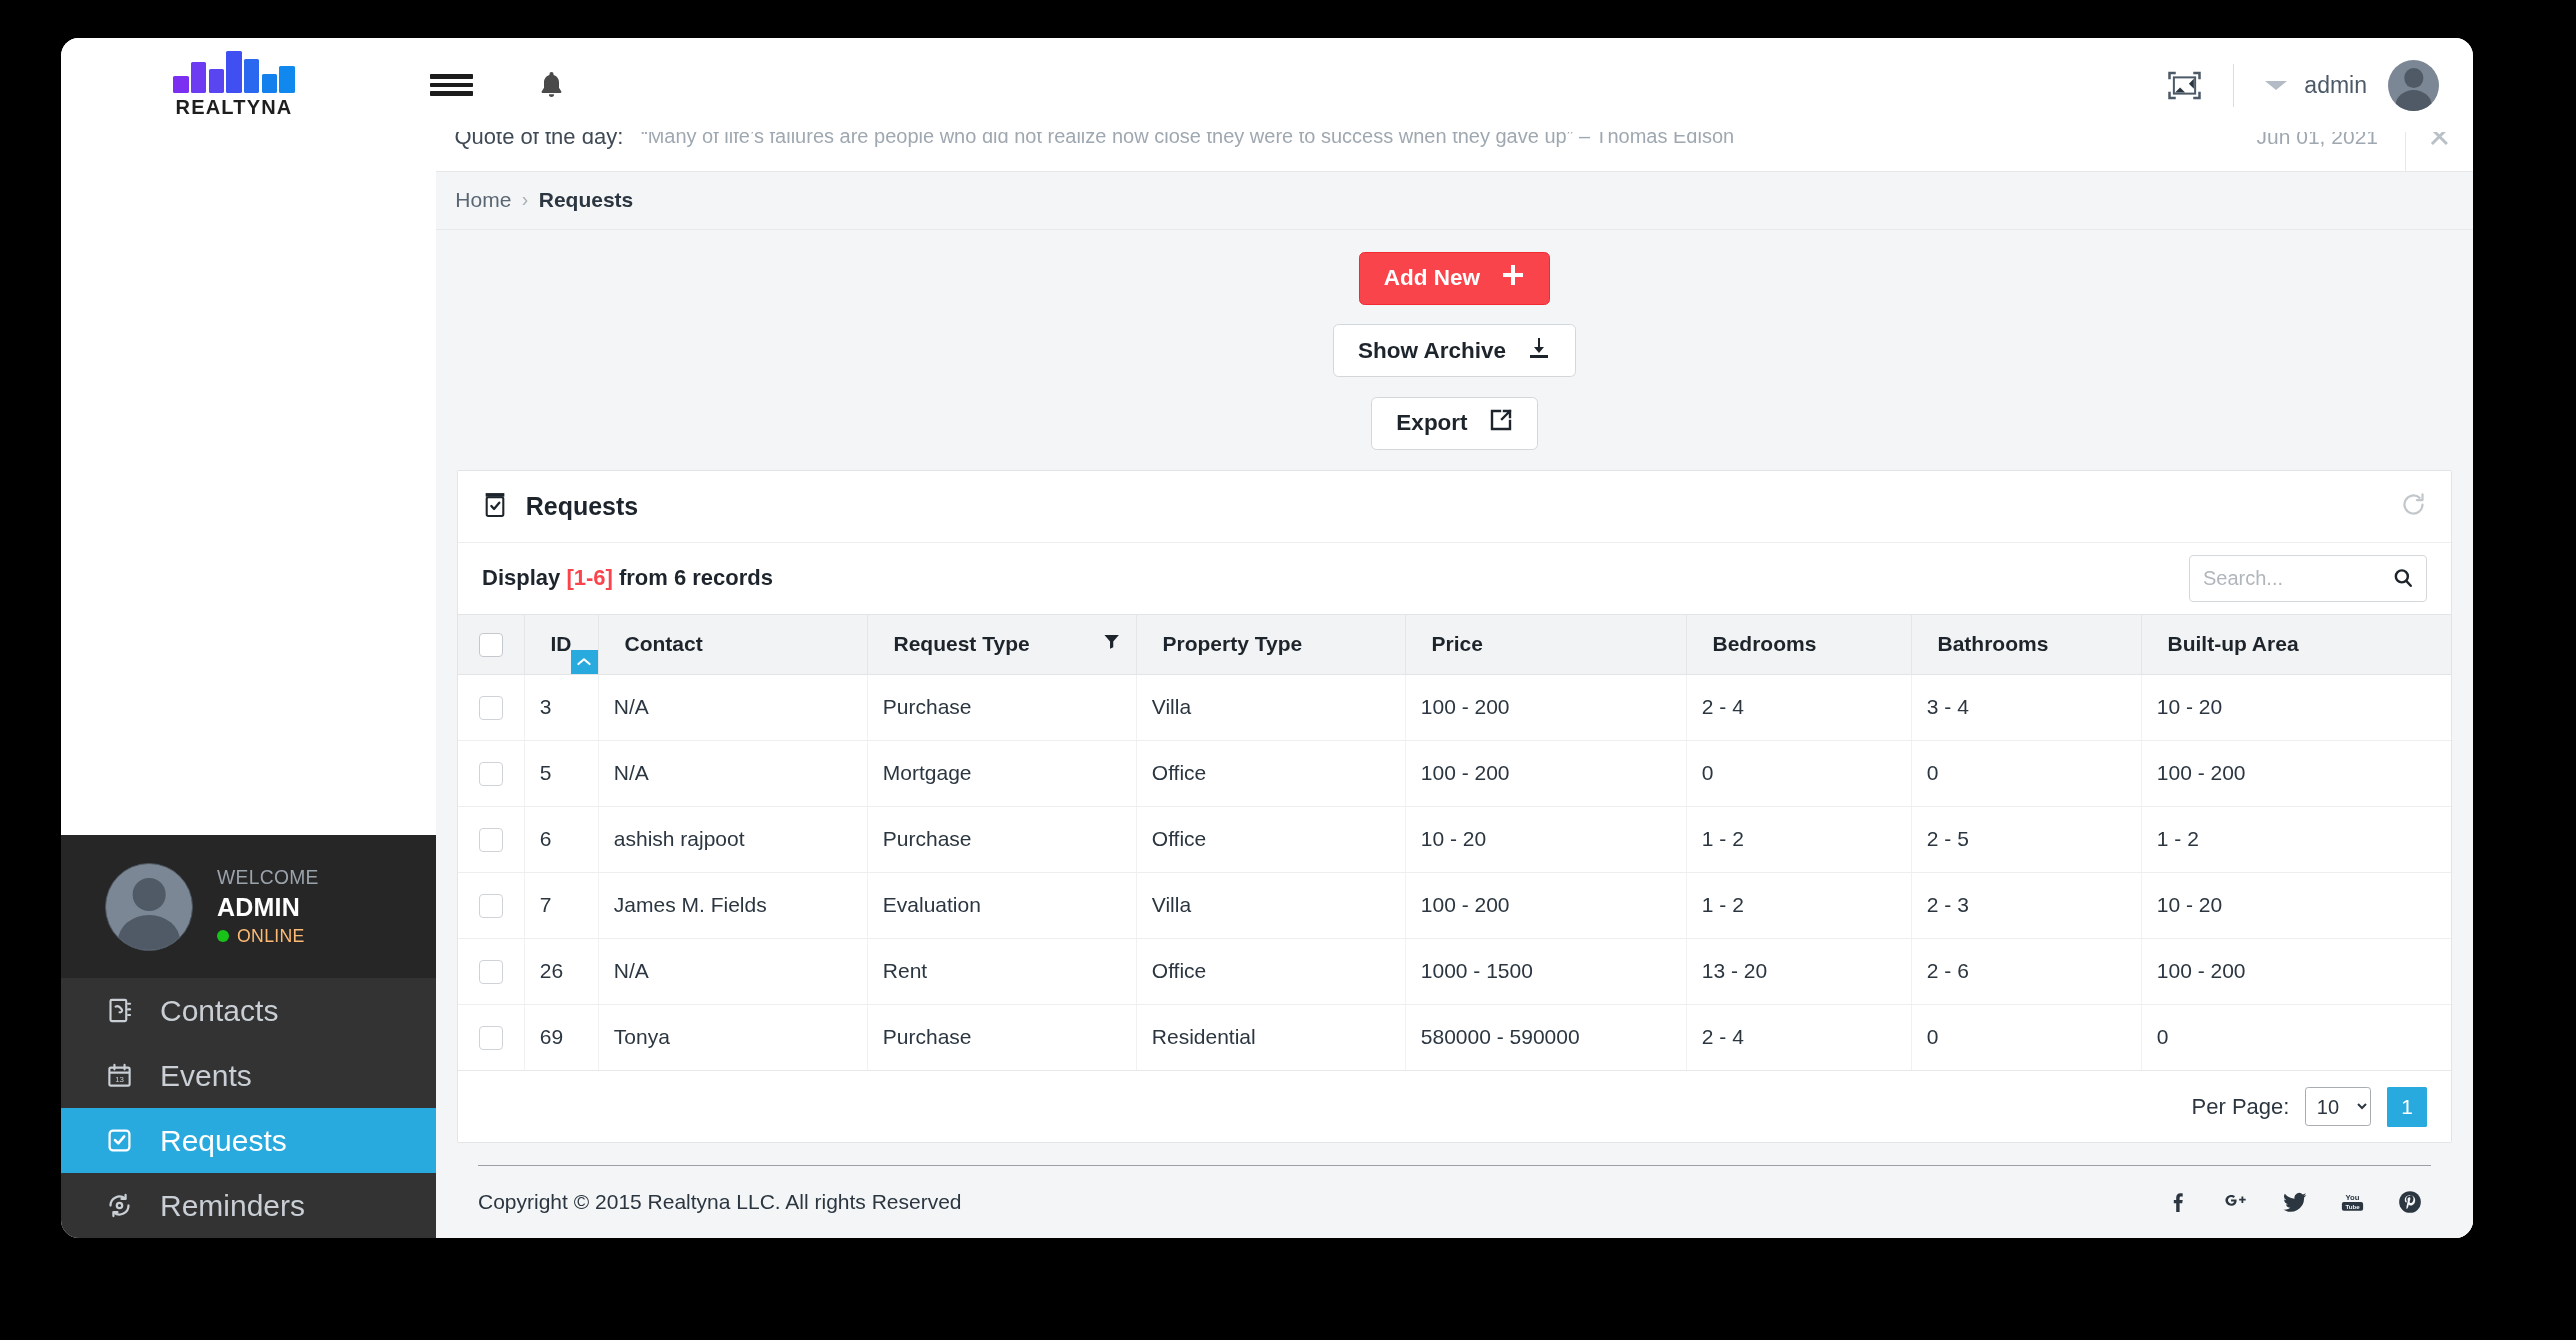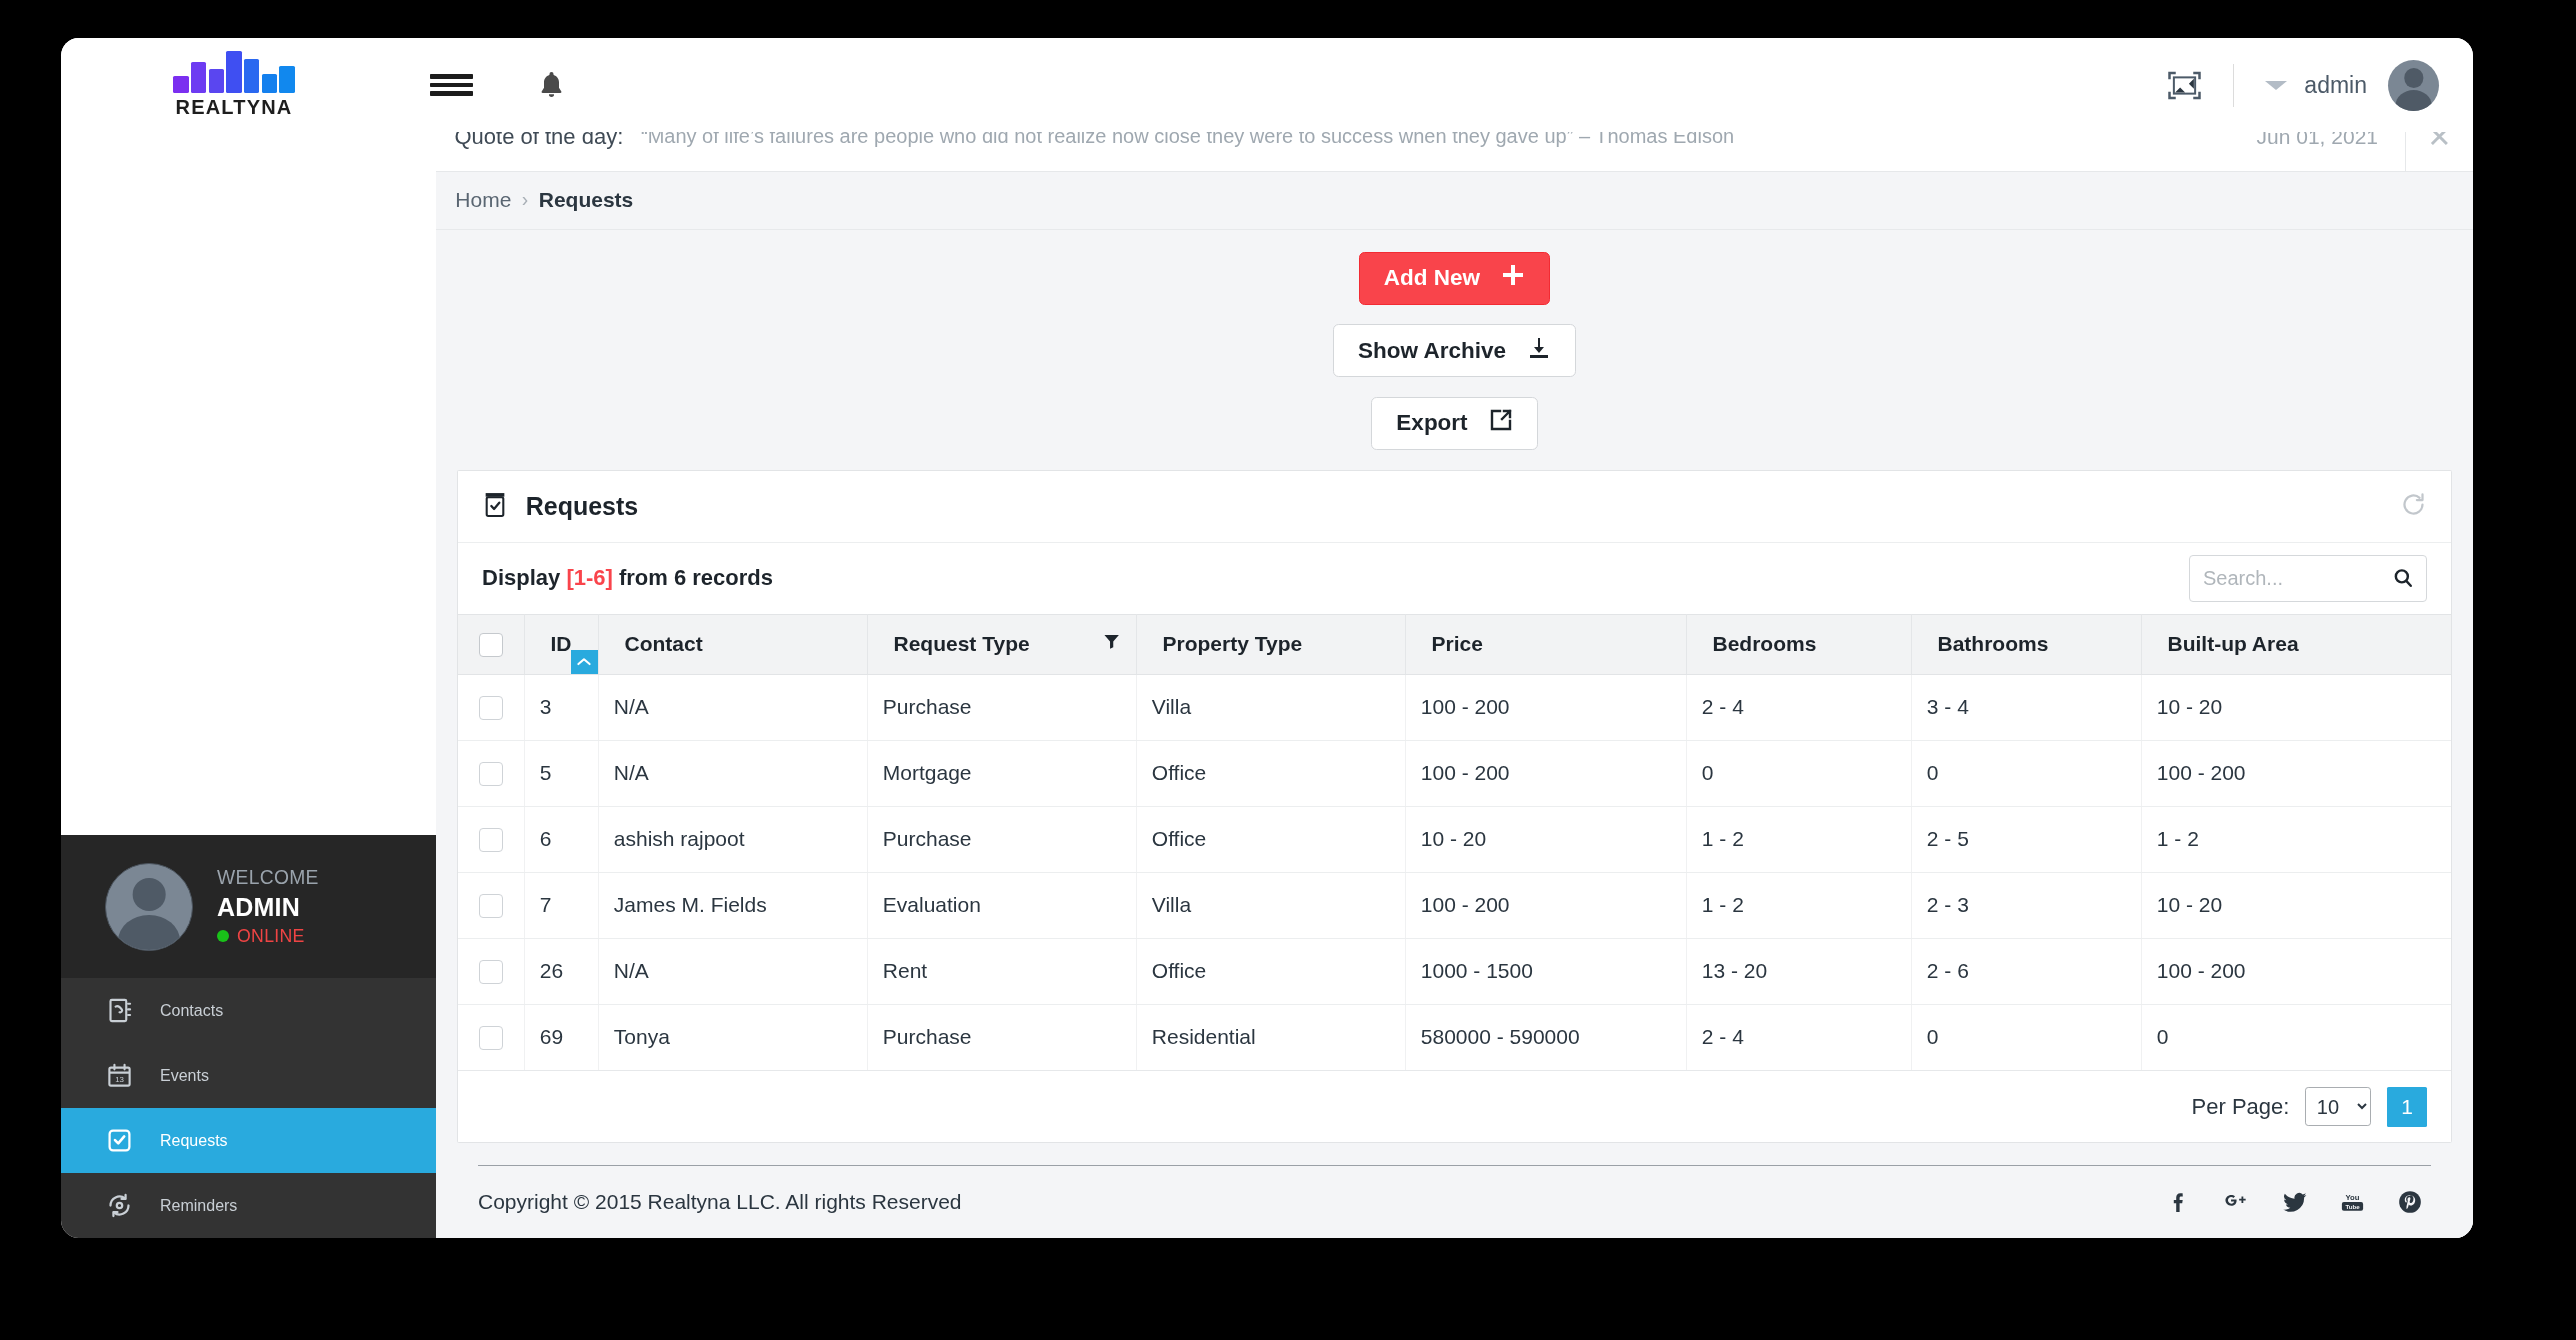--- a/index.html
+++ b/index.html
@@ -132,35 +132,35 @@
   }
   #sidebar-profile .avatar-circle {
     width: 88px; height: 88px;
     border: 1.6px solid #4b545e;
   }
   #profile-text { display: flex; flex-direction: column; gap: 4px; }
   #welcome-label { color: #9aa3ac; font-size: 19.3px; letter-spacing: 0.3px; }
   #admin-name { color: #ffffff; font-size: 25px; font-weight: 600; letter-spacing: 0.2px; }
   #online-row { display: flex; align-items: center; gap: 8px; }
   #online-dot { width: 12px; height: 12px; border-radius: 50%; background: #19c219; }
-  #online-label { color: #ef4444; font-size: 17.7px; letter-spacing: 0.3px; }
+  #online-label { color: #fdba74; font-size: 17.7px; letter-spacing: 0.3px; }
 
   #sidebar-nav { display: flex; flex-direction: column; }
   .nav-item {
     height: 65px;
     display: flex;
     align-items: center;
     padding-left: 44px;
     gap: 26px;
     cursor: pointer;
     color: #c9cfd5;
   }
   .nav-item.active { background: #29aade; color: #ffffff; }
   .nav-icon { width: 29px; display: flex; align-items: center; justify-content: center; }
-  .nav-label { font-size: 16px; }
+  .nav-label { font-size: 30px; }
   .nav-item.active .nav-label { color: #ffffff; }
 
   
   #main-col { flex: 1; display: flex; flex-direction: column; background: #f4f5f7; min-width: 0; }
 
   #quote-bar {
     height: 69px;
     background: #ffffff;
     display: flex;
     align-items: center;

